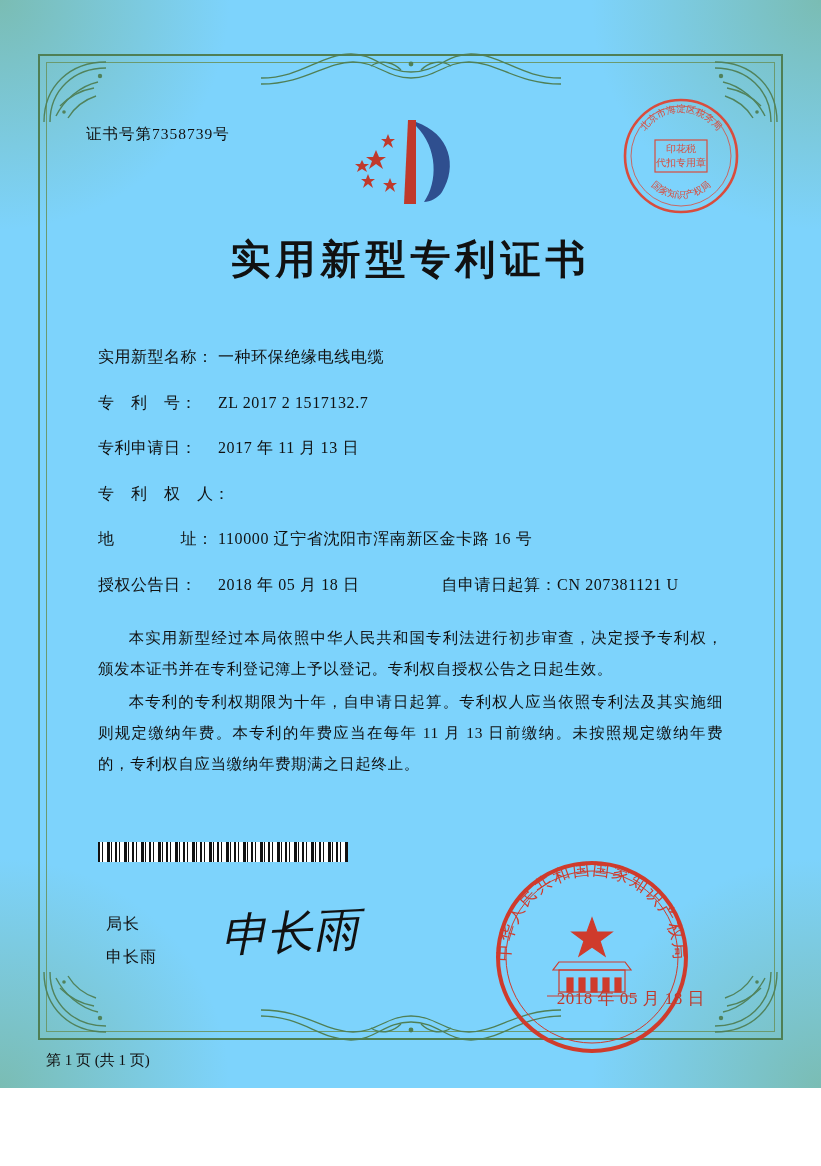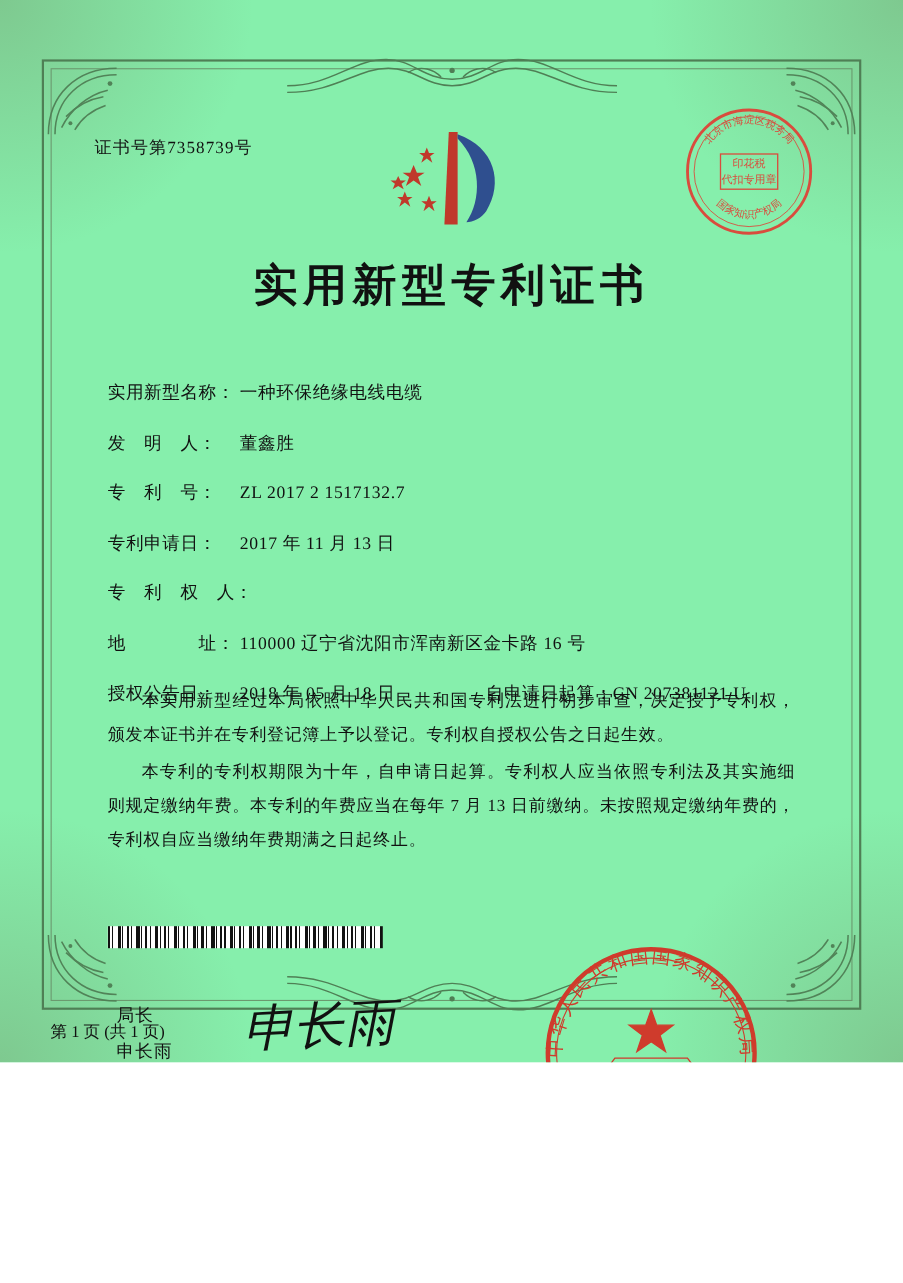--- a/index.html
+++ b/index.html
@@ -6,22 +6,22 @@
     margin: 0;
     padding: 0;
     background: #ffffff;
   }
   body {
     font-family: "Liberation Serif", "DejaVu Serif", serif;
   }
   .page {
     position: relative;
     width: 821px;
-    height: 966px;
-    background: #86efac;
+    height: 1088px;
+    background: #7dd3fc;
     overflow: hidden;
   }
   
   .vignette {
     position: absolute;
     inset: 0;
     background:
       radial-gradient(circle at 0% 0%, rgba(120,170,120,0.55) 0, rgba(120,170,120,0.0) 230px),
       radial-gradient(circle at 100% 0%, rgba(120,170,120,0.55) 0, rgba(120,170,120,0.0) 230px),
       radial-gradient(circle at 0% 100%, rgba(120,170,120,0.55) 0, rgba(120,170,120,0.0) 230px),
@@ -331,24 +331,20 @@
     </div>
 
     <div class="title">实用新型专利证书</div>
 
     <div class="fields">
       <div class="field-row">
         <span class="field-label">实用新型名称：</span>
         <span class="field-value">一种环保绝缘电线电缆</span>
       </div>
       <div class="field-row">
-        <span class="field-label">发　明　人：</span>
-        <span class="field-value">董鑫胜</span>
-      </div>
-      <div class="field-row">
         <span class="field-label">专　利　号：</span>
         <span class="field-value">ZL 2017 2 1517132.7</span>
       </div>
       <div class="field-row">
         <span class="field-label">专利申请日：</span>
         <span class="field-value">2017 年 11 月 13 日</span>
       </div>
       <div class="field-row">
         <span class="field-label">专　利　权　人：</span>
       </div>
@@ -359,21 +355,21 @@
       <div class="field-row double">
         <span class="field-label">授权公告日：</span>
         <span class="field-value">2018 年 05 月 18 日</span>
         <span class="second-label">自申请日起算：</span>
         <span class="field-value">CN 207381121 U</span>
       </div>
     </div>
 
     <div class="paragraphs">
       <p>本实用新型经过本局依照中华人民共和国专利法进行初步审查，决定授予专利权，颁发本证书并在专利登记簿上予以登记。专利权自授权公告之日起生效。</p>
-      <p>本专利的专利权期限为十年，自申请日起算。专利权人应当依照专利法及其实施细则规定缴纳年费。本专利的年费应当在每年 7 月 13 日前缴纳。未按照规定缴纳年费的，专利权自应当缴纳年费期满之日起终止。</p>
+      <p>本专利的专利权期限为十年，自申请日起算。专利权人应当依照专利法及其实施细则规定缴纳年费。本专利的年费应当在每年 11 月 13 日前缴纳。未按照规定缴纳年费的，专利权自应当缴纳年费期满之日起终止。</p>
     </div>
 
     <div class="barcode"></div>
 
     <div class="signer">
       <div>局长</div>
       <div>申长雨</div>
     </div>
 
     <div class="signature">申长雨</div>

